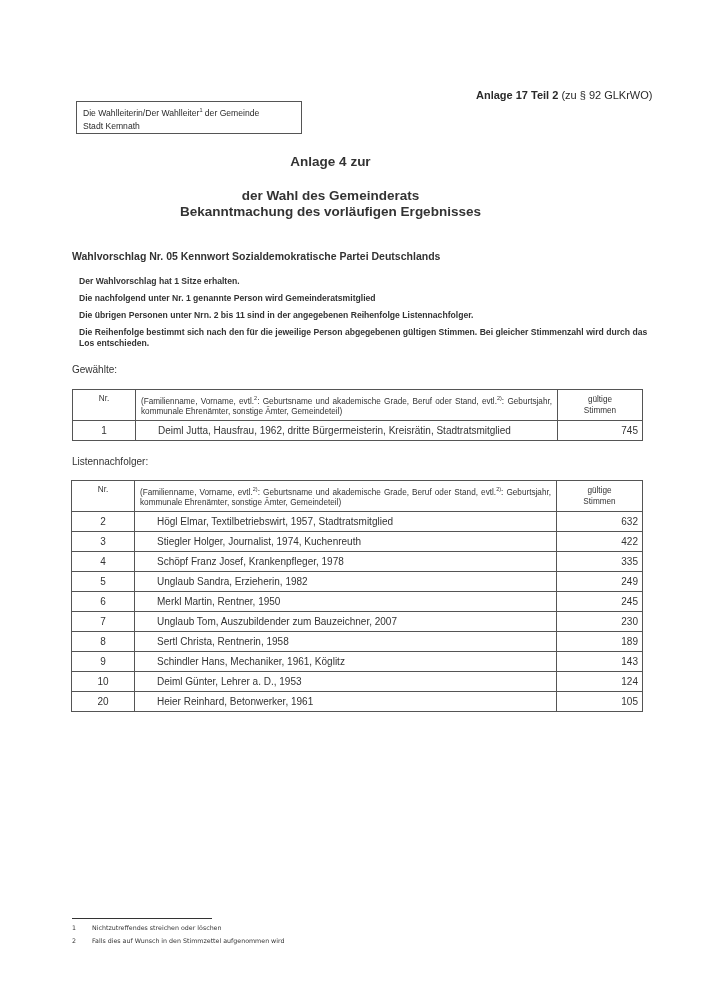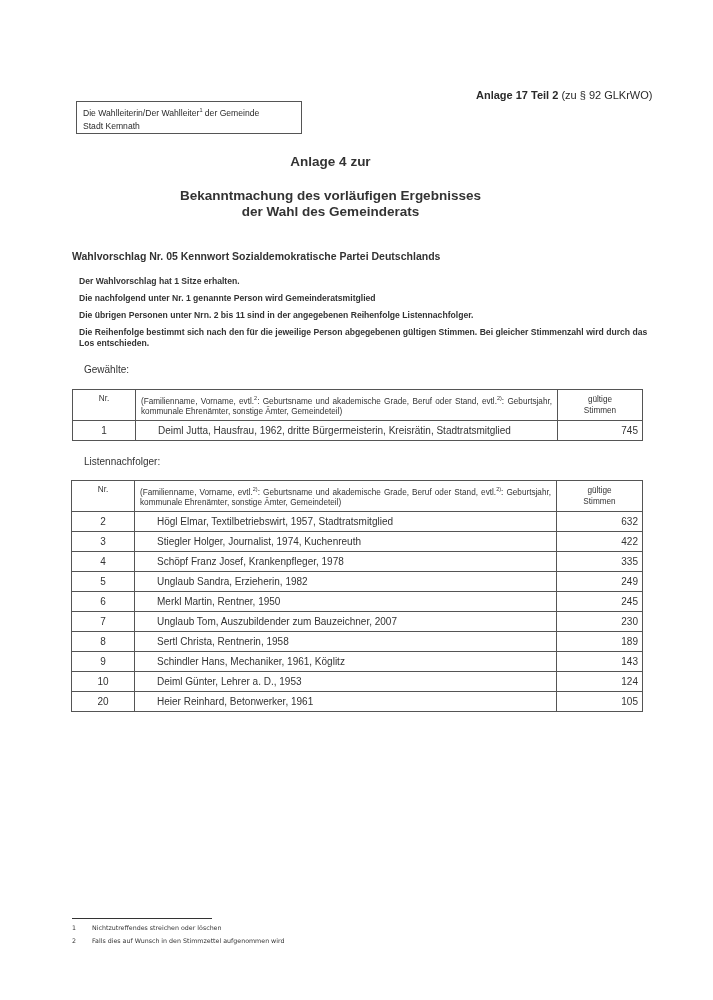--- a/index.html
+++ b/index.html
@@ -15,21 +15,21 @@
       left: 76px; top: 101px; width: 226px; height: 33px;
       border: 1px solid #555; box-sizing: border-box;
       padding: 2px 6px; font-size: 8.6px; line-height: 13px;
     }
     .authority-box sup { font-size: 5.5px; }
     .title-block { left: 0; width: 661px; text-align: center; font-weight: bold; color: #333; }
     .t-annex { top: 154px; font-size: 13.5px; }
     .t-main { top: 188px; font-size: 13.5px; line-height: 16px; }
     .proposal { left: 72px; top: 250px; font-size: 10.5px; font-weight: bold; color: #333; }
     .para { left: 79px; width: 570px; font-size: 8.6px; line-height: 11px; color: #333; font-weight: bold; }
-    .section-label { left: 72px; font-size: 10px; color: #333; margin-left: 12px; }
+    .section-label { left: 72px; font-size: 10px; color: #333; }
     table.res {
       position: absolute; border-collapse: collapse; table-layout: fixed;
       font-size: 10px; color: #333;
     }
     table.res td, table.res th { border: 1.3px solid #555; padding: 0 22px; font-weight: normal; }
     table.res th { font-size: 8.2px; line-height: 11px; vertical-align: middle; }
     table.res th.hnr { text-align: center; vertical-align: top; padding-top: 3px; }
     table.res th.hdesc { text-align: justify; padding: 2px 5px; }
     table.res th.hvotes { text-align: center; }
     table.res th sup { font-size: 5.5px; }
@@ -45,22 +45,22 @@
 
 <div class="abs ref"><b>Anlage 17 Teil 2</b><span> (zu § 92 GLKrWO)</span></div>
 
 <div class="abs authority-box">
   <div><span>Die Wahlleiterin/Der Wahlleiter</span><sup>1</sup><span> der Gemeinde</span></div>
   <div>Stadt Kemnath</div>
 </div>
 
 <div class="abs title-block t-annex">Anlage 4 zur</div>
 <div class="abs title-block t-main">
+  <div>der Wahl des Gemeinderats</div>
   <div>Bekanntmachung des vorläufigen Ergebnisses</div>
-  <div>der Wahl des Gemeinderats</div>
 </div>
 
 <div class="abs proposal">Wahlvorschlag Nr. 05 Kennwort Sozialdemokratische Partei Deutschlands</div>
 
 <div class="abs para" style="top:276px">Der Wahlvorschlag hat 1 Sitze erhalten.</div>
 <div class="abs para" style="top:293px">Die nachfolgend unter Nr. 1 genannte Person wird Gemeinderatsmitglied</div>
 <div class="abs para" style="top:310px">Die übrigen Personen unter Nrn. 2 bis 11 sind in der angegebenen Reihenfolge Listennachfolger.</div>
 <div class="abs para" style="top:327px">Die Reihenfolge bestimmt sich nach den für die jeweilige Person abgegebenen gültigen Stimmen. Bei gleicher Stimmenzahl wird durch das Los entschieden.</div>
 
 <div class="abs section-label" style="top:364px">Gewählte:</div>

